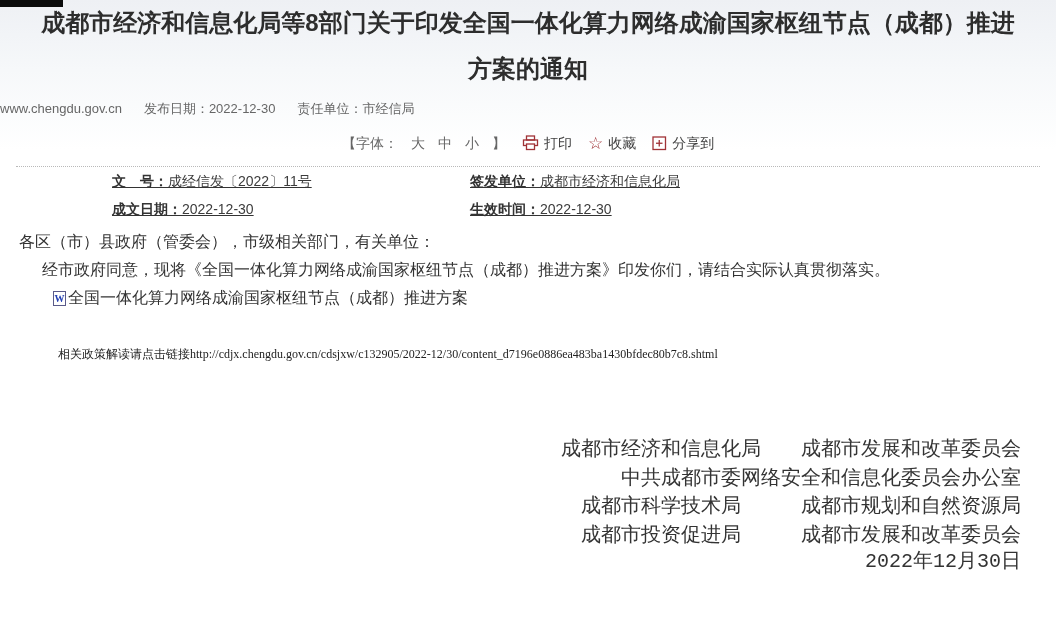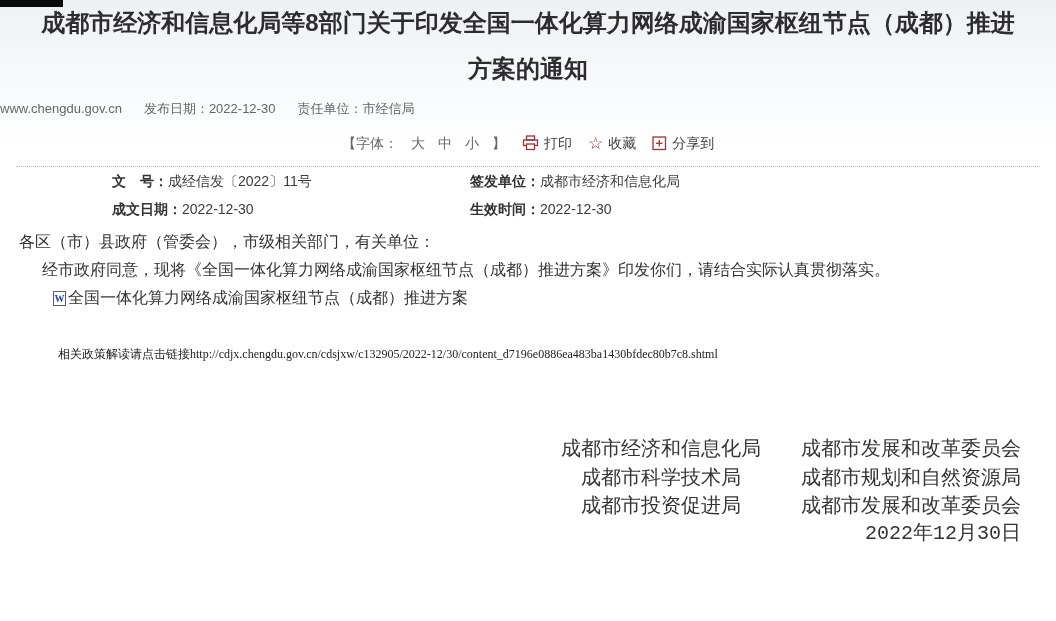--- a/index.html
+++ b/index.html
@@ -32,21 +32,21 @@
   }
   .font-ctrl { color:#666666; display:inline-flex; align-items:flex-start; gap:13px; }
   .font-ctrl .sz { cursor:pointer; }
   .tool { display:inline-flex; align-items:center; gap:5px; cursor:pointer; color:#3f3f3f; text-decoration:none; }
   .tool svg { display:block; }
   .star-glyph { color:#a03236; font-size:17px; line-height:15px; }
 
   .dotted { margin:13px 16px 0 16px; border-top:1px dotted #b9b9b9; height:0; }
 
   .info-table { padding:1px 16px 0 112px; font-size:14px; }
-  .info-row { display:flex; height:28px; align-items:center; }
+  .info-row { display:flex; height:28px; align-items:center;text-decoration:underline; }
   .info-cell { white-space:nowrap; }
   .info-cell.left { width:358px; }
   .info-label { font-weight:bold; color:#333333; }
   .info-value { color:#3c3c3c; }
 
   .body-block { padding:4px 16px 0 16px; font-size:16px; line-height:28px; color:#333333; }
   .salutation { margin-left:3px; }
   .para1 { margin-left:26px; }
   .attach-line { margin-left:37px; display:flex; align-items:center; text-decoration:none; color:#333333; cursor:pointer; }
   .word-icon {
@@ -143,19 +143,20 @@
           <span class="w">W</span>
         </span>
       <span>全国一体化算力网络成渝国家枢纽节点（成都）推进方案</span>
     </a>
     <div class="policy-line">
       <span>相关政策解读请点击链接</span><a>http://cdjx.chengdu.gov.cn/cdsjxw/c132905/2022-12/30/content_d7196e0886ea483ba1430bfdec80b7c8.shtml</a>
     </div>
 
     <div class="signature-block">
       <div>成都市经济和信息化局　　成都市发展和改革委员会</div>
+      <div>中共成都市委网络安全和信息化委员会办公室</div>
       <div>成都市科学技术局　　　成都市规划和自然资源局</div>
       <div>成都市投资促进局　　　成都市发展和改革委员会</div>
       <div class="signature-date">2022年12月30日</div>
     </div>
   </div>
 
 </div>
 
 </body></html>

